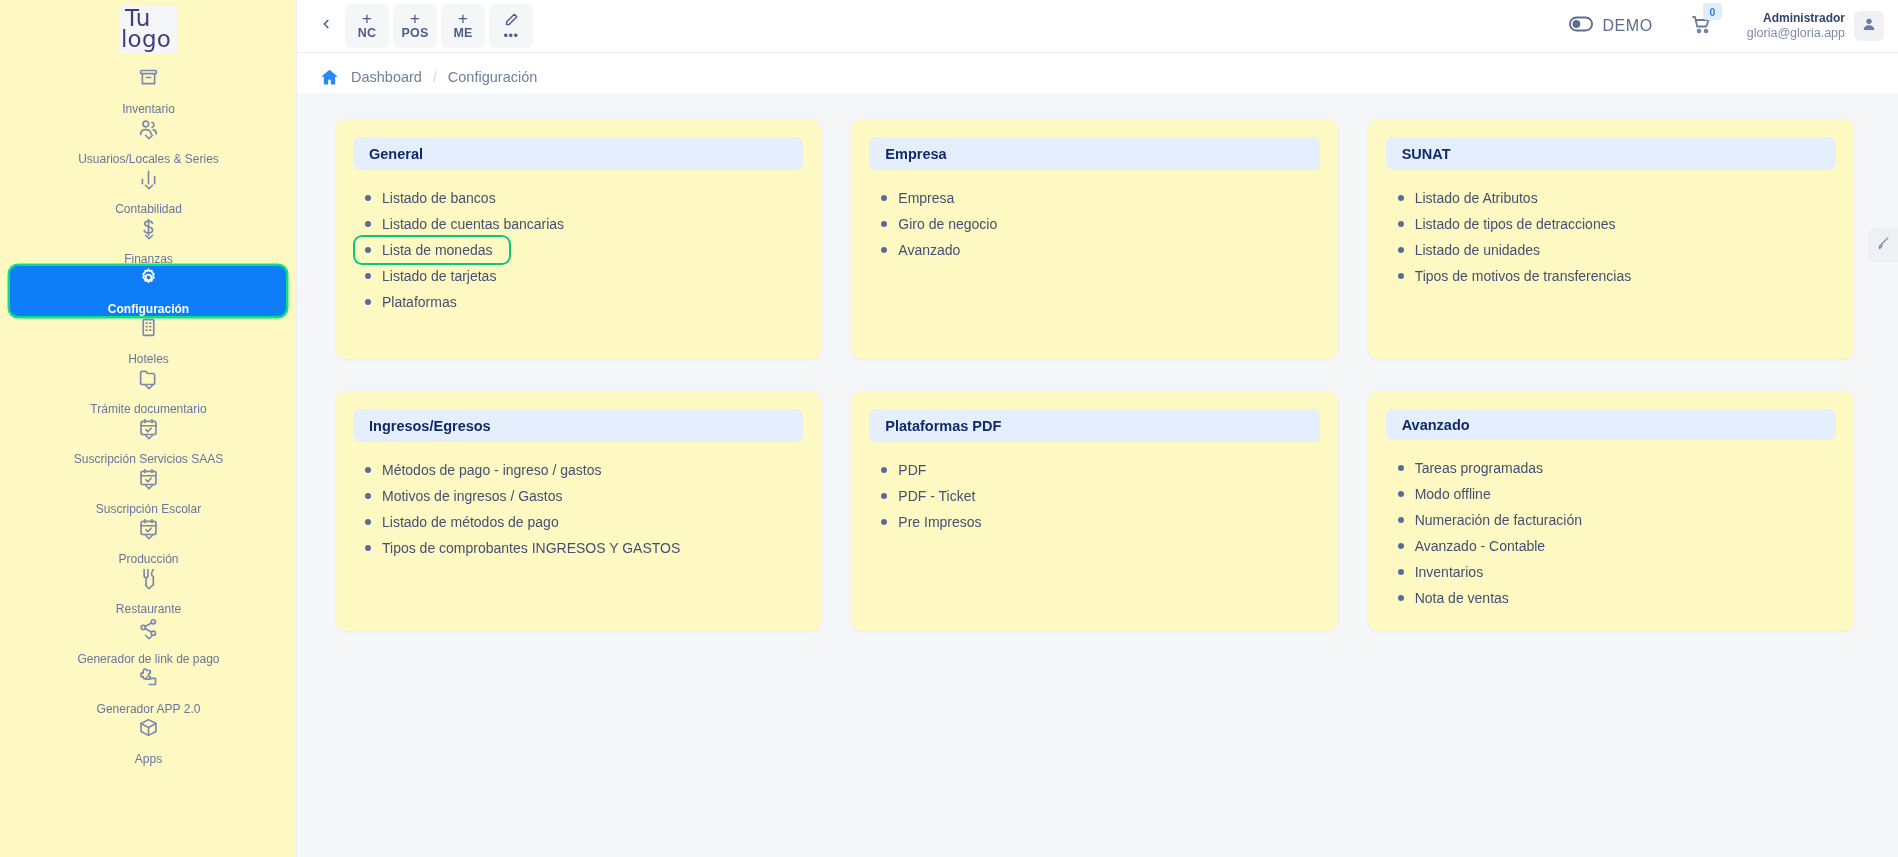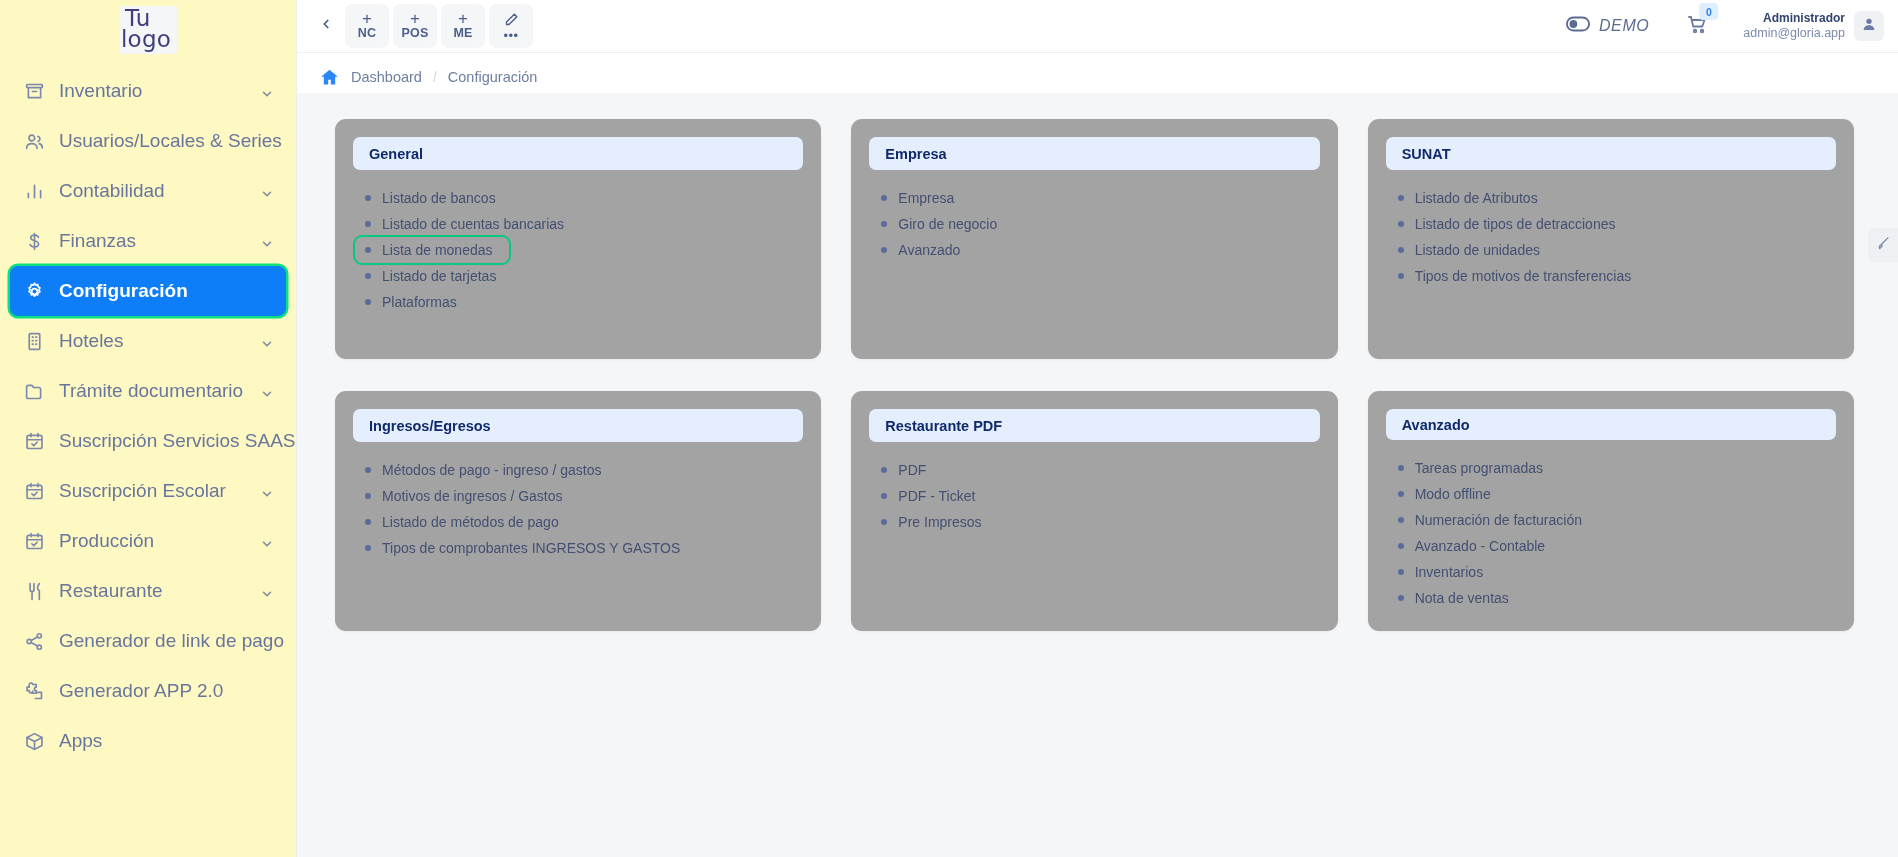--- a/index.html
+++ b/index.html
@@ -28,21 +28,21 @@
     display: block; color: #3f3d7e; font-size: 23px; letter-spacing: .2px;
     font-family: "DejaVu Sans", sans-serif; font-weight: 400;
   }
   .logo-box .l1 { text-align: left; }
   .logo-box .l2 { text-align: left; margin-left: -4px; }
 
   .nav { flex: 1; padding: 6px 10px 0 10px; overflow: hidden; }
   .nav-item {
     display: flex; align-items: center; gap: 14px;
     height: 50px; padding: 0 12px 0 13px; border-radius: 8px;
-    color: #68759c; font-size: 19px; cursor: pointer; position: relative;
+    color: #68759c; font-size: 12px; cursor: pointer; position: relative; flex-direction: column;
   }
   .nav-item .ic { width: 22px; height: 22px; flex: 0 0 22px; display:flex; align-items:center; justify-content:center; }
   .nav-item .ic svg { display:block; }
   .nav-item .lbl { flex: 1; white-space: nowrap; }
   .nav-item .chev { width: 14px; height: 14px; flex:0 0 14px; opacity:.85; }
   .nav-item.active {
     background: #0d7ef7; color: #ffffff; font-weight: 600;
     box-shadow: 0 0 0 2.5px #09e07f;
   }
   .nav-item.active .ic svg { stroke: #ffffff; }
@@ -63,21 +63,21 @@
     background: #f5f6f8; display: flex; flex-direction: column;
     align-items: center; justify-content: center; cursor: pointer;
     color: #4a5f8a; gap: 1px;
   }
   .qbtn .plus { font-size: 17px; line-height: 13px; font-weight: 500; }
   .qbtn .code { font-size: 12.5px; font-weight: 700; letter-spacing: .2px; }
   .qbtn .dots { font-size: 13px; line-height: 8px; letter-spacing:.5px; }
   .topbar-spacer { flex: 1; }
 
   .demo-chip { display: flex; align-items: center; gap: 9px; color: #5b6c92; margin-right: 36px; cursor: pointer; }
-  .demo-chip .txt { font-size: 16px; letter-spacing: .6px; font-style: italic; }
+  .demo-chip .txt { font-size: 16px; letter-spacing: .6px; }
 
   .cart { position: relative; margin-right: 34px; cursor: pointer; color:#6c7ba3; }
   .cart .badge {
     position: absolute; top: -9px; left: 14px; min-width: 19px; height: 17px;
     background: #ddeeff; color: #2f7fe0; font-size: 10.5px; font-weight: 700;
     border-radius: 4px; display: flex; align-items: center; justify-content: center;
     padding: 0 4px;
   }
   .user { display: flex; align-items: center; gap: 9px; cursor: pointer; }
   .user .names { text-align: right; line-height: 1.25; }
@@ -100,21 +100,21 @@
 
   #content {
     flex: 1; background: #f5f6f8; padding: 26px 44px 0 38px;
     overflow: hidden; position: relative;
   }
   .grid {
     display: grid; grid-template-columns: repeat(3, 1fr);
     column-gap: 30px; row-gap: 32px;
   }
   .card {
-    background: #a3a3a3; border-radius: 11px; padding: 18px 18px 20px 18px;
+    background: #fef9c3; border-radius: 11px; padding: 18px 18px 20px 18px;
     box-shadow: 0 1px 3px rgba(30,45,90,.06);
     height: 240px; display:flex; flex-direction: column;
   }
   .card-head {
     background: #e4eefc; border-radius: 7px; height: 33px;
     display: flex; align-items: center; padding: 0 16px;
     color: #102a6b; font-weight: 700; font-size: 14.5px; margin-bottom: 12px;
   }
   .card-list { list-style: none; padding: 3px 0 0 2px; }
   .card-list li {
@@ -365,21 +365,21 @@
               <circle cx="10" cy="19" r="1.3"></circle>
               <circle cx="17" cy="19" r="1.3"></circle>
             </svg>
         </span>
         <span class="badge">0</span>
       </div>
 
       <div class="user">
         <div class="names">
           <div class="uname">Administrador</div>
-          <div class="umail">admin@gloria.app</div>
+          <div class="umail">gloria@gloria.app</div>
         </div>
         <div class="avatar">
           <span>
             <svg width="16" height="16" viewBox="0 0 24 24" fill="#6c7ba3">
                 <circle cx="12" cy="8" r="4"></circle>
                 <path d="M4 21c0-4.4 3.6-7 8-7s8 2.6 8 7z"></path>
               </svg>
           </span>
         </div>
       </div>
@@ -476,21 +476,21 @@
                 <span class="dot"></span>
                 <span>Listado de métodos de pago</span>
               </li>
               <li class="">
                 <span class="dot"></span>
                 <span>Tipos de comprobantes INGRESOS Y GASTOS</span>
               </li>
             </ul>
           </section>
           <section class="card">
-            <div class="card-head">Restaurante PDF</div>
+            <div class="card-head">Plataformas PDF</div>
             <ul class="card-list">
               <li class="">
                 <span class="dot"></span>
                 <span>PDF</span>
               </li>
               <li class="">
                 <span class="dot"></span>
                 <span>PDF - Ticket</span>
               </li>
               <li class="">

